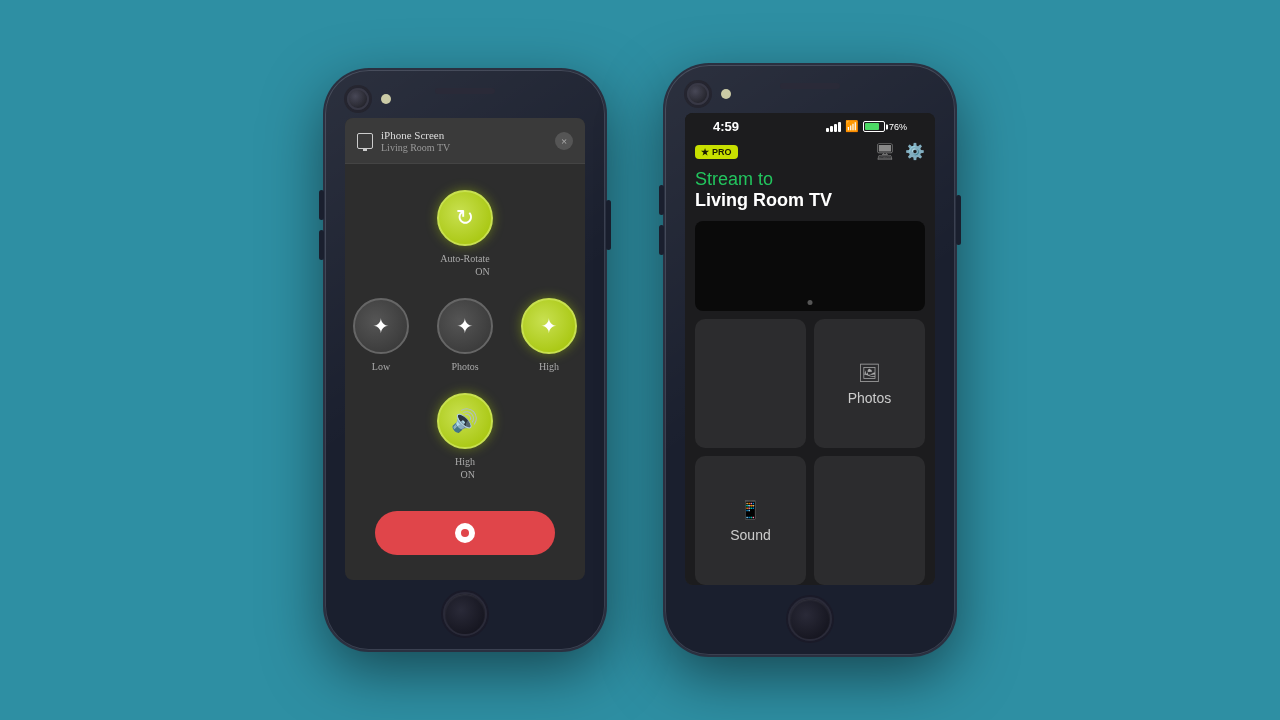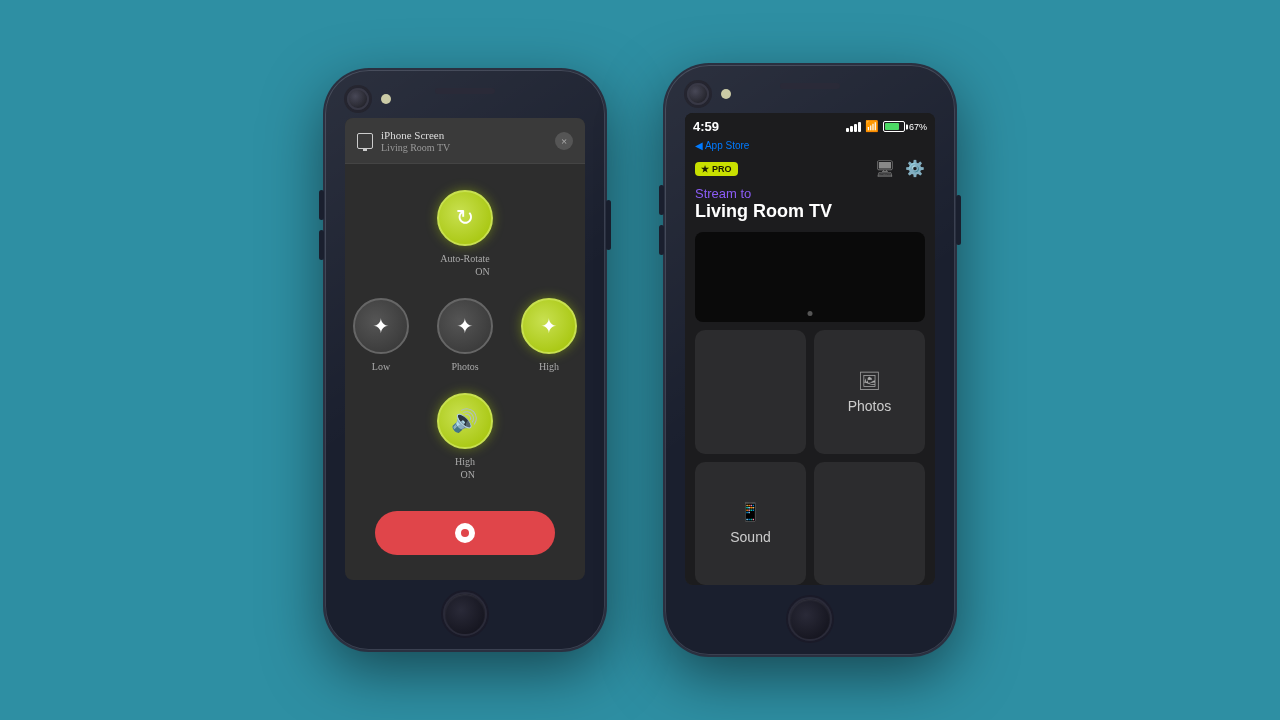--- a/index.html
+++ b/index.html
@@ -241,21 +241,21 @@
       background: #1c1c1e;
       display: flex;
       flex-direction: column;
       overflow: hidden;
     }
 
     .status-bar {
       display: flex;
       align-items: center;
       justify-content: space-between;
-      padding: 6px 8px 4px;
+      padding: 6px 28px 4px;
       background: #1c1c1e;
     }
     .status-time { font-size: 13px; color: white; font-weight: 600; }
     .status-icons { display: flex; align-items: center; gap: 4px; }
     .signal-bars { display: flex; align-items: flex-end; gap: 1px; }
     .signal-bar { width: 3px; background: white; border-radius: 1px; }
     .wifi-icon { font-size: 11px; color: white; }
     .battery-icon {
       width: 22px;
       height: 11px;
@@ -305,21 +305,21 @@
       display: flex;
       align-items: center;
       gap: 3px;
     }
     .app-header-icons { display: flex; gap: 10px; }
     .header-icon { font-size: 16px; color: #888; }
 
     .stream-title {
       padding: 4px 10px 10px;
     }
-    .stream-to { font-size: 13px; color: #8b5cf6; }
+    .stream-to { font-size: 18px; color: #22c55e; }
     .stream-target { font-size: 18px; color: white; font-weight: 700; }
 
     .preview-area {
       margin: 0 10px;
       height: 90px;
       background: #0a0a0a;
       border-radius: 8px;
       position: relative;
       overflow: hidden;
     }
@@ -469,25 +469,24 @@
             <div class="signal-bar" style="height:4px"></div>
             <div class="signal-bar" style="height:6px"></div>
             <div class="signal-bar" style="height:8px"></div>
             <div class="signal-bar" style="height:10px"></div>
           </div>
           <span class="wifi-icon">📶</span>
           <div class="battery-icon">
             <div class="battery-fill"></div>
             <div class="battery-tip"></div>
           </div>
-          <span style="font-size:9px;color:white;">67%</span>
-        </div>
-      </div>
-
-      <div class="app-store-nav">◀ App Store</div>
+          <span style="font-size:9px;color:white;">76%</span>
+        </div>
+      </div>
+
 
       <div class="app-header">
         <div class="pro-badge">
           <span>★</span>
           <span>PRO</span>
         </div>
         <div class="app-header-icons">
           <span class="header-icon">🖥</span>
           <span class="header-icon">⚙️</span>
         </div>

